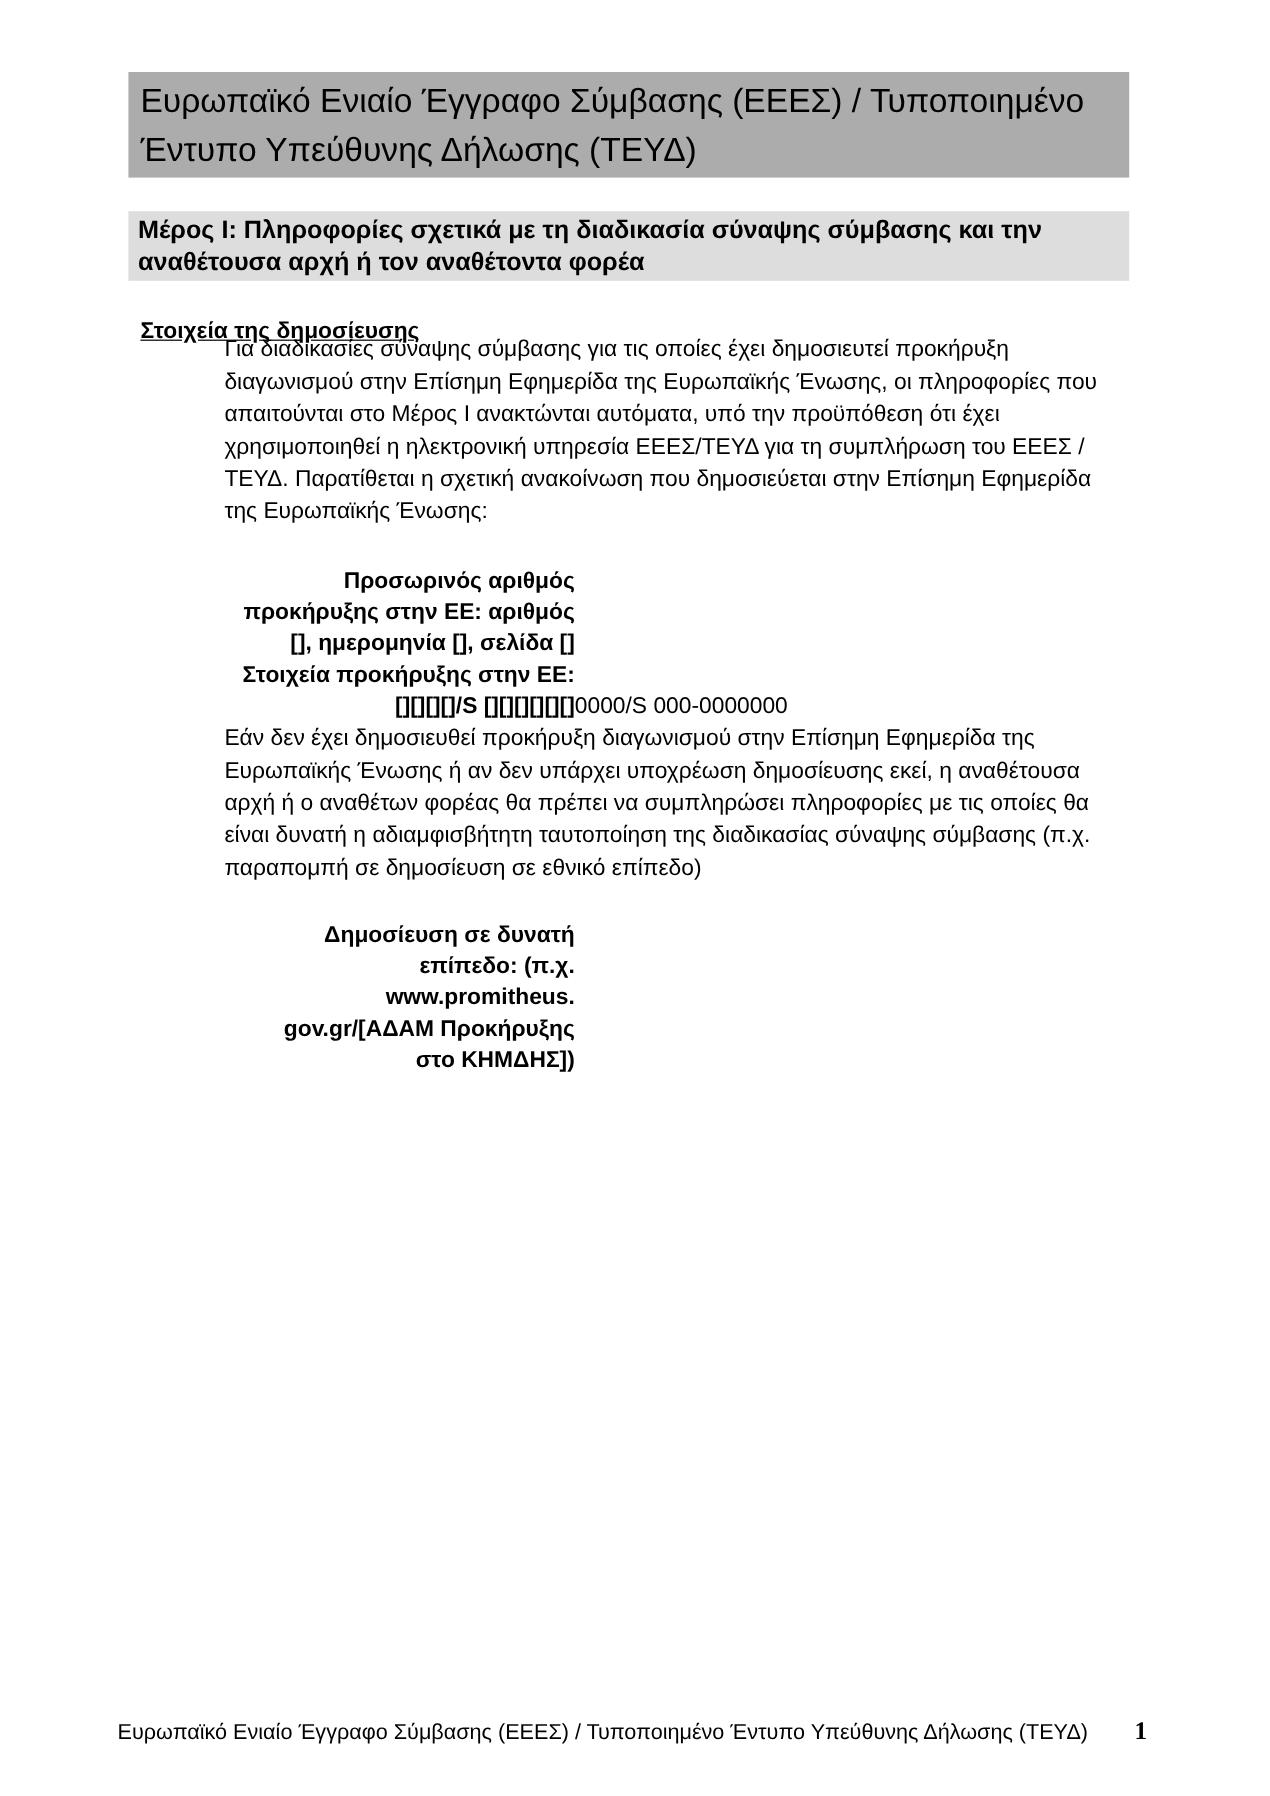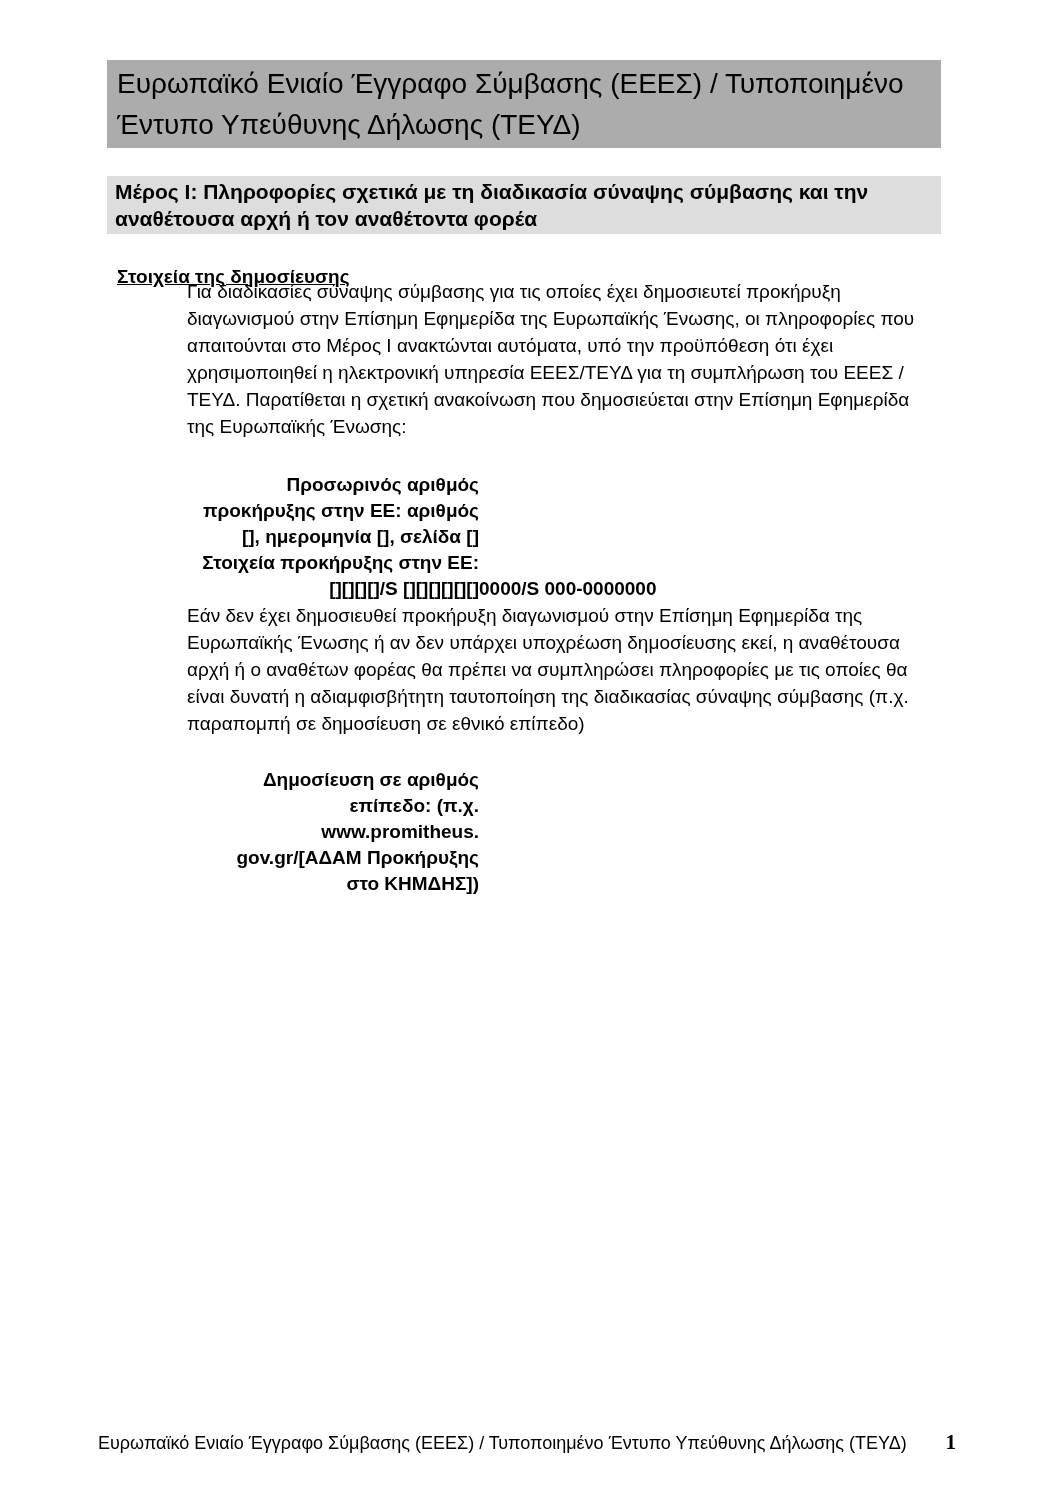--- a/index.html
+++ b/index.html
@@ -76,21 +76,21 @@
   .field-label {
     width: 292px;
     font-weight: 700;
     line-height: 26px;
     white-space: pre-line;
     text-align: right;
   }
   .field-value {
     align-self: flex-end;
     line-height: 26px;
-    font-weight: 700;
+    font-weight: 400;
   }
 
   .page-footer {
     position: absolute;
     left: 98px;
     top: 1430px;
     width: 858px;
     display: flex;
     justify-content: space-between;
     align-items: baseline;
@@ -131,21 +131,21 @@
         <div class="field-label">Στοιχεία προκήρυξης στην ΕΕ:
 [][][][]/S [][][][][][]</div>
         <div class="field-value">0000/S 000-0000000</div>
       </div>
     </div>
 
     <p class="p-nopub">Εάν δεν έχει δημοσιευθεί προκήρυξη διαγωνισμού στην Επίσημη Εφημερίδα της Ευρωπαϊκής Ένωσης ή αν δεν υπάρχει υποχρέωση δημοσίευσης εκεί, η αναθέτουσα αρχή ή ο αναθέτων φορέας θα πρέπει να συμπληρώσει πληροφορίες με τις οποίες θα είναι δυνατή η αδιαμφισβήτητη ταυτοποίηση της διαδικασίας σύναψης σύμβασης (π.χ. παραπομπή σε δημοσίευση σε εθνικό επίπεδο)</p>
 
     <div class="fields-b">
       <div class="field-row">
-        <div class="field-label">Δημοσίευση σε αριθμός
+        <div class="field-label">Δημοσίευση σε δυνατή
 επίπεδο: (π.χ. www.promitheus.
 gov.gr/[ΑΔΑΜ Προκήρυξης
 στο ΚΗΜΔΗΣ])</div>
       </div>
     </div>
 
 
   </main>
 
   <footer class="page-footer">

